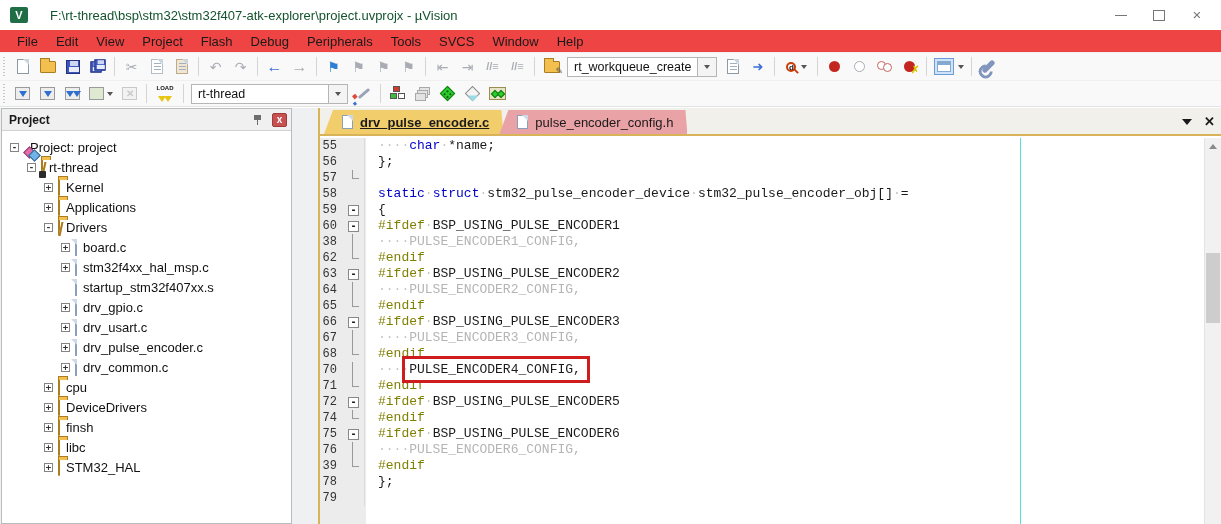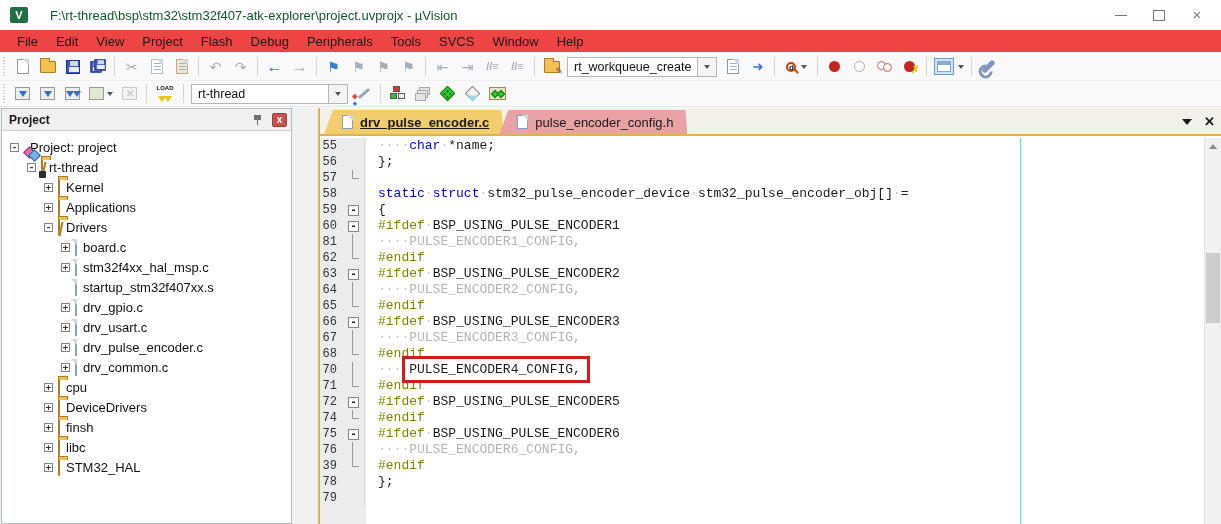--- a/index.html
+++ b/index.html
@@ -505,21 +505,21 @@
         <span class="tc-close">✕</span>
       </div>
     </div>
     <div class="code-area" id="code">
         <div class="crow"><span class="lnum">55</span><span class="fold"></span><span class="ctext"><span class="c-ws">····</span><span class="c-kw">char</span><span class="c-ws">·</span><span class="c-id">*name;</span></span></div>
         <div class="crow"><span class="lnum">56</span><span class="fold"></span><span class="ctext"><span class="c-id">};</span></span></div>
         <div class="crow"><span class="lnum">57</span><span class="fold end"></span><span class="ctext"></span></div>
         <div class="crow"><span class="lnum">58</span><span class="fold"></span><span class="ctext"><span class="c-kw">static</span><span class="c-ws">·</span><span class="c-kw">struct</span><span class="c-ws">·</span><span class="c-id">stm32_pulse_encoder_device</span><span class="c-ws">·</span><span class="c-id">stm32_pulse_encoder_obj[]</span><span class="c-ws">·</span><span class="c-id">=</span></span></div>
         <div class="crow"><span class="lnum">59</span><span class="fold minus"></span><span class="ctext"><span class="c-id">{</span></span></div>
         <div class="crow"><span class="lnum">60</span><span class="fold minus"></span><span class="ctext"><span class="c-pp">#ifdef</span><span class="c-ws">·</span><span class="c-id">BSP_USING_PULSE_ENCODER1</span></span></div>
-        <div class="crow"><span class="lnum">81</span><span class="fold line"></span><span class="ctext"><span class="c-ws">····</span><span class="c-gray">PULSE_ENCODER1_CONFIG,</span></span></div>
+        <div class="crow"><span class="lnum">38</span><span class="fold line"></span><span class="ctext"><span class="c-ws">····</span><span class="c-gray">PULSE_ENCODER1_CONFIG,</span></span></div>
         <div class="crow"><span class="lnum">62</span><span class="fold end"></span><span class="ctext"><span class="c-pp">#endif</span></span></div>
         <div class="crow"><span class="lnum">63</span><span class="fold minus"></span><span class="ctext"><span class="c-pp">#ifdef</span><span class="c-ws">·</span><span class="c-id">BSP_USING_PULSE_ENCODER2</span></span></div>
         <div class="crow"><span class="lnum">64</span><span class="fold line"></span><span class="ctext"><span class="c-ws">····</span><span class="c-gray">PULSE_ENCODER2_CONFIG,</span></span></div>
         <div class="crow"><span class="lnum">65</span><span class="fold end"></span><span class="ctext"><span class="c-pp">#endif</span></span></div>
         <div class="crow"><span class="lnum">66</span><span class="fold minus"></span><span class="ctext"><span class="c-pp">#ifdef</span><span class="c-ws">·</span><span class="c-id">BSP_USING_PULSE_ENCODER3</span></span></div>
         <div class="crow"><span class="lnum">67</span><span class="fold line"></span><span class="ctext"><span class="c-ws">····</span><span class="c-gray">PULSE_ENCODER3_CONFIG,</span></span></div>
         <div class="crow"><span class="lnum">68</span><span class="fold end"></span><span class="ctext"><span class="c-pp">#endif</span></span></div>
         <div class="crow"><span class="lnum">70</span><span class="fold line"></span><span class="ctext"><span class="c-ws">····</span><span class="c-id boxed">PULSE_ENCODER4_CONFIG,</span></span></div>
         <div class="crow"><span class="lnum">71</span><span class="fold end"></span><span class="ctext"><span class="c-pp">#endif</span></span></div>
         <div class="crow"><span class="lnum">72</span><span class="fold minus"></span><span class="ctext"><span class="c-pp">#ifdef</span><span class="c-ws">·</span><span class="c-id">BSP_USING_PULSE_ENCODER5</span></span></div>

